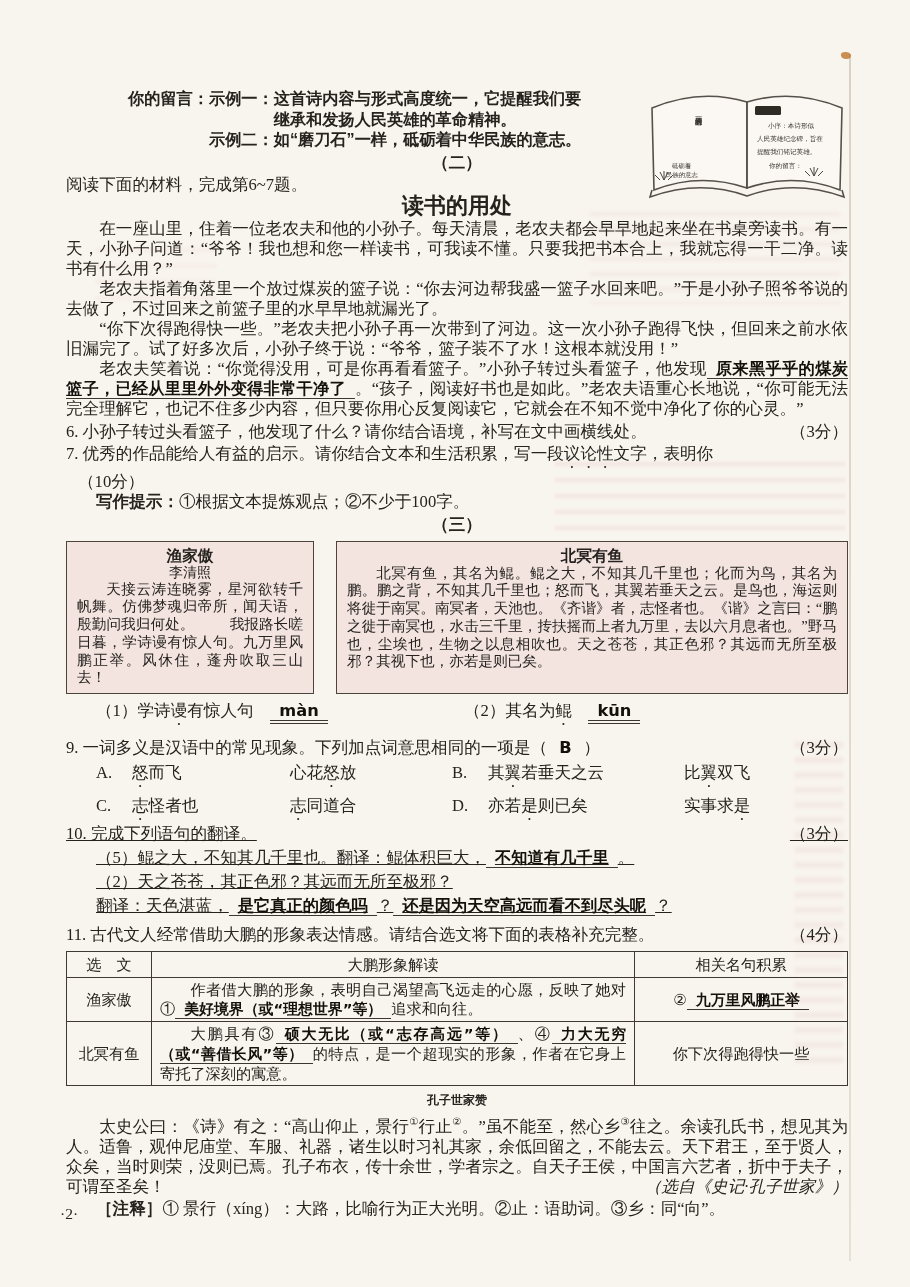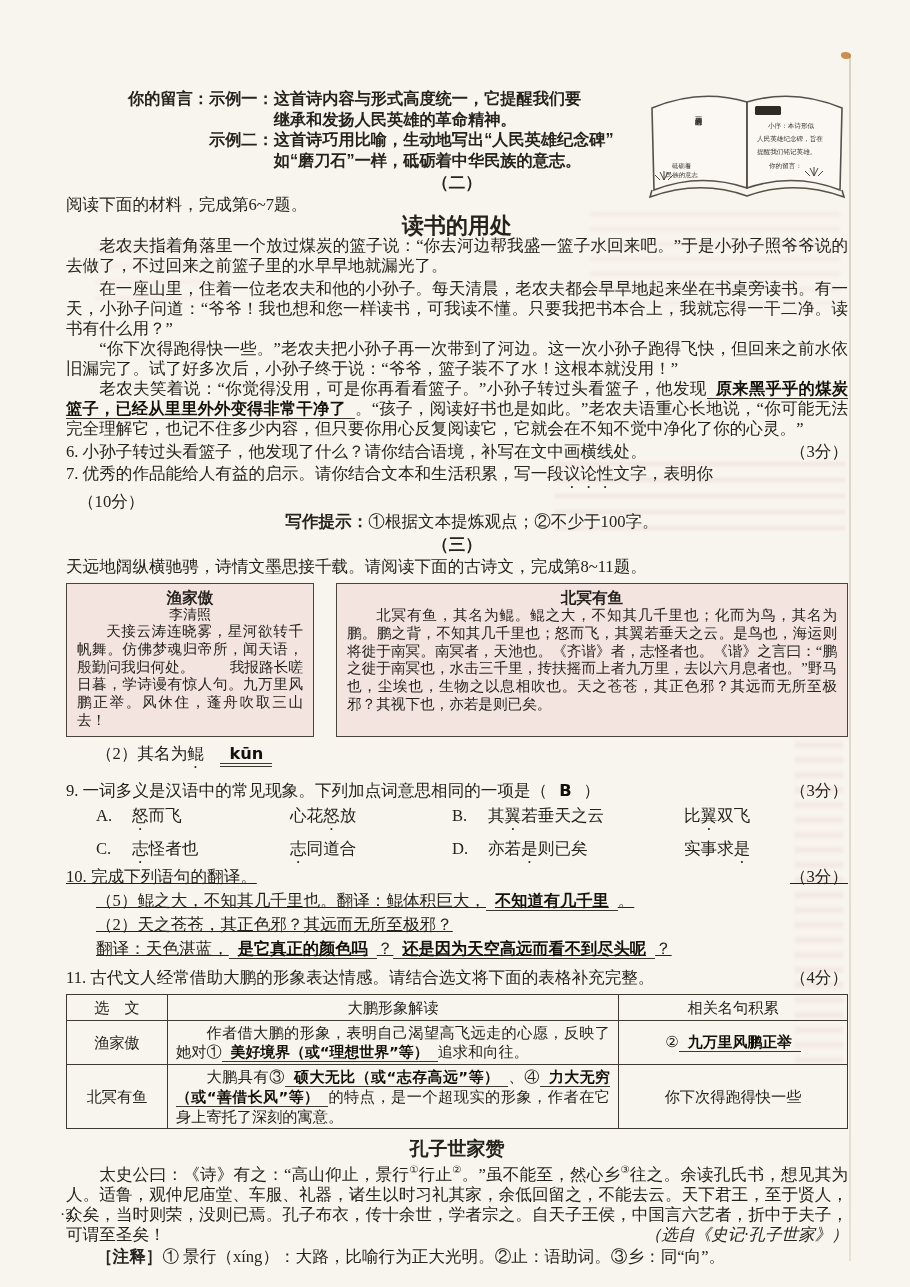--- a/index.html
+++ b/index.html
@@ -44,21 +44,21 @@
   .optrow{display:flex;padding-left:30px;margin-top:5px;}
   .optcell{display:flex;}
   .optcell.left{width:356px;}
   .opt-label{width:36px;}
   .opt-first{width:158px;}
   .opt-first.wide{width:196px;}
   .subline{padding-left:30px;margin-top:4px;}
   
   table.q11{border-collapse:collapse;width:100%;margin-top:6px;font-size:15.2px;line-height:19px;}
   table.q11 td,table.q11 th{border:1.5px solid #3f3a31;padding:2px 8px;font-weight:400;}
-  table.q11 th{padding:3px 8px;font-family:Liberation Serif, serif;}
+  table.q11 th{padding:3px 0;font-family:Liberation Serif, serif;}
   .colsel{width:84px;text-align:center;}
   .colname{width:212px;text-align:center;}
   .cell-center{text-align:center;vertical-align:middle;}
   
   .kz-src{float:right;font-style:italic;}
   .pagenum{position:absolute;left:60px;top:1205px;font-size:15.5px;}
   
   .edge-line{position:absolute;left:849px;top:54px;bottom:26px;width:2px;
              background:linear-gradient(180deg,#c9bfad,#dcd4c6);opacity:.65;}
   .corner-mark{position:absolute;left:841px;top:52px;width:10px;height:7px;
@@ -114,68 +114,67 @@
         <div class="ex">
           <span class="ex-label">示例一：</span>
           <div>
             <div>这首诗内容与形式高度统一，它提醒我们要</div>
             <div>继承和发扬人民英雄的革命精神。</div>
           </div>
         </div>
         <div class="ex">
           <span class="ex-label">示例二：</span>
           <div>
-            <div>这首诗巧用比喻，生动地写出“人民英雄纪念碑”</div>
             <div>如“磨刀石”一样，砥砺着中华民族的意志。</div>
           </div>
         </div>
       </div>
     </div>
 
     <div class="center bold" style="margin-top:3px;">（二）</div>
     <div style="margin-top:2px;">阅读下面的材料，完成第6~7题。</div>
     <div class="center bold" style="font-size:22px;margin-top:1px;">读书的用处</div>
 
+    <div class="jt indent" style="margin-top:3px;">在一座山里，住着一位老农夫和他的小孙子。每天清晨，老农夫都会早早地起来坐在书桌旁读书。有一天，小孙子问道：“爷爷！我也想和您一样读书，可我读不懂。只要我把书本合上，我就忘得一干二净。读书有什么用？”</div>
     <div class="jt indent">老农夫指着角落里一个放过煤炭的篮子说：“你去河边帮我盛一篮子水回来吧。”于是小孙子照爷爷说的去做了，不过回来之前篮子里的水早早地就漏光了。</div>
-    <div class="jt indent" style="margin-top:3px;">在一座山里，住着一位老农夫和他的小孙子。每天清晨，老农夫都会早早地起来坐在书桌旁读书。有一天，小孙子问道：“爷爷！我也想和您一样读书，可我读不懂。只要我把书本合上，我就忘得一干二净。读书有什么用？”</div>
     <div class="jt indent">“你下次得跑得快一些。”老农夫把小孙子再一次带到了河边。这一次小孙子跑得飞快，但回来之前水依旧漏完了。试了好多次后，小孙子终于说：“爷爷，篮子装不了水！这根本就没用！”</div>
     <div class="jt indent"><span>老农夫笑着说：“你觉得没用，可是你再看看篮子。”小孙子转过头看篮子，他发现</span><span class="hand">原来黑乎乎的煤炭篮子，已经从里里外外变得非常干净了</span><span>。“孩子，阅读好书也是如此。”老农夫语重心长地说，“你可能无法完全理解它，也记不住多少内容，但只要你用心反复阅读它，它就会在不知不觉中净化了你的心灵。”</span></div>
 
     <div class="qline" style="margin-top:3px;">
       <span class="qt">6. 小孙子转过头看篮子，他发现了什么？请你结合语境，补写在文中画横线处。</span>
       <span class="score">（3分）</span>
     </div>
 
     <div style="margin-top:2px;">
       <div class="jt"><span>7. 优秀的作品能给人有益的启示。请你结合文本和生活积累，写一段</span><span class="emph">议论性</span><span>文字，表明你</span></div>
       <div class="qline">
         <span class="score">（10分）</span>
       </div>
-      <div style="padding-left:30px;text-align:center;">
+      <div style="padding-left:30px;">
         <span class="bold">写作提示：</span><span>①根据文本提炼观点；②不少于100字。</span>
       </div>
     </div>
 
     <div class="center bold" style="margin-top:3px;">（三）</div>
-    <div style="margin-top:2px;">天远地阔纵横驰骋，诗情文墨思接千载。请阅读下面的古诗文，完成第8~11题。</div>
 
     <div class="boxes">
       <div class="box box-poem">
         <div class="box-title">渔家傲</div>
         <div class="box-author">李清照</div>
         <div class="jt indent"><span>天接云涛连晓雾，星河欲转千帆舞。仿佛梦魂归帝所，闻天语，殷勤问我归何处。</span><span class="gap"></span><span>我报路长嗟日暮，学诗谩有惊人句。九万里风鹏正举。风休住，蓬舟吹取三山去！</span></div>
       </div>
       <div class="box box-prose">
         <div class="box-title">北冥有鱼</div>
         <div class="jt indent">北冥有鱼，其名为鲲。鲲之大，不知其几千里也；化而为鸟，其名为鹏。鹏之背，不知其几千里也；怒而飞，其翼若垂天之云。是鸟也，海运则将徙于南冥。南冥者，天池也。《齐谐》者，志怪者也。《谐》之言曰：“鹏之徙于南冥也，水击三千里，抟扶摇而上者九万里，去以六月息者也。”野马也，尘埃也，生物之以息相吹也。天之苍苍，其正色邪？其远而无所至极邪？其视下也，亦若是则已矣。</div>
       </div>
     </div>
 
     <div style="margin-top:7px;">
       <div class="parts">
+        <div class="part1"><span>（1）学诗</span><span class="emph">谩</span><span>有惊人句　</span><span class="hand dbl">màn</span></div>
         <div><span>（2）其名为</span><span class="emph">鲲</span><span>　</span><span class="hand dbl">kūn</span></div>
       </div>
     </div>
 
     <div style="margin-top:9px;">
       <div class="qline">
         <span class="qt"><span>9. 一词多义是汉语中的常见现象。下列加点词意思相同的一项是（</span><span class="hand nou">B</span><span>）</span></span>
         <span class="score">（3分）</span>
       </div>
       <div class="optrow">
@@ -233,21 +232,21 @@
         </tr>
         <tr>
           <td class="cell-center">北冥有鱼</td>
           <td class="jt indent"><span>大鹏具有③</span><span class="hand">硕大无比（或“志存高远”等）</span><span>、④</span><span class="hand">力大无穷（或“善借长风”等）</span><span>的特点，是一个超现实的形象，作者在它身上寄托了深刻的寓意。</span></td>
           <td class="cell-center">你下次得跑得快一些</td>
         </tr>
       </tbody>
         </table>
     </div>
 
-    <div class="center bold" style="font-size:19px;margin-top:10px;">孔子世家赞</div>
+    <div class="center bold" style="font-size:12px;margin-top:4px;">孔子世家赞</div>
     <div class="jt indent" style="margin-top:2px;">
       <span><span>太史公曰：《诗》有之：“高山仰止，景行</span><span class="sup">①</span><span>行止</span><span class="sup">②</span><span>。”虽不能至，然心乡</span><span class="sup">③</span><span>往之。余读孔氏书，想见其为人。适鲁，观仲尼庙堂、车服、礼器，诸生以时习礼其家，余低回留之，不能去云。天下君王，至于贤人，众矣，当时则荣，没则已焉。孔子布衣，传十余世，学者宗之。自天子王侯，中国言六艺者，折中于夫子，可谓至圣矣！</span></span><span class="kz-src">（选自《史记·孔子世家》）</span>
     </div>
     <div style="padding-left:30px;margin-top:2px;">
       <span class="bold">［注释］</span><span>① 景行（xíng）：大路，比喻行为正大光明。②止：语助词。③乡：同“向”。</span>
     </div>
 
   </div>
 
   <div class="pagenum">·2·</div>

